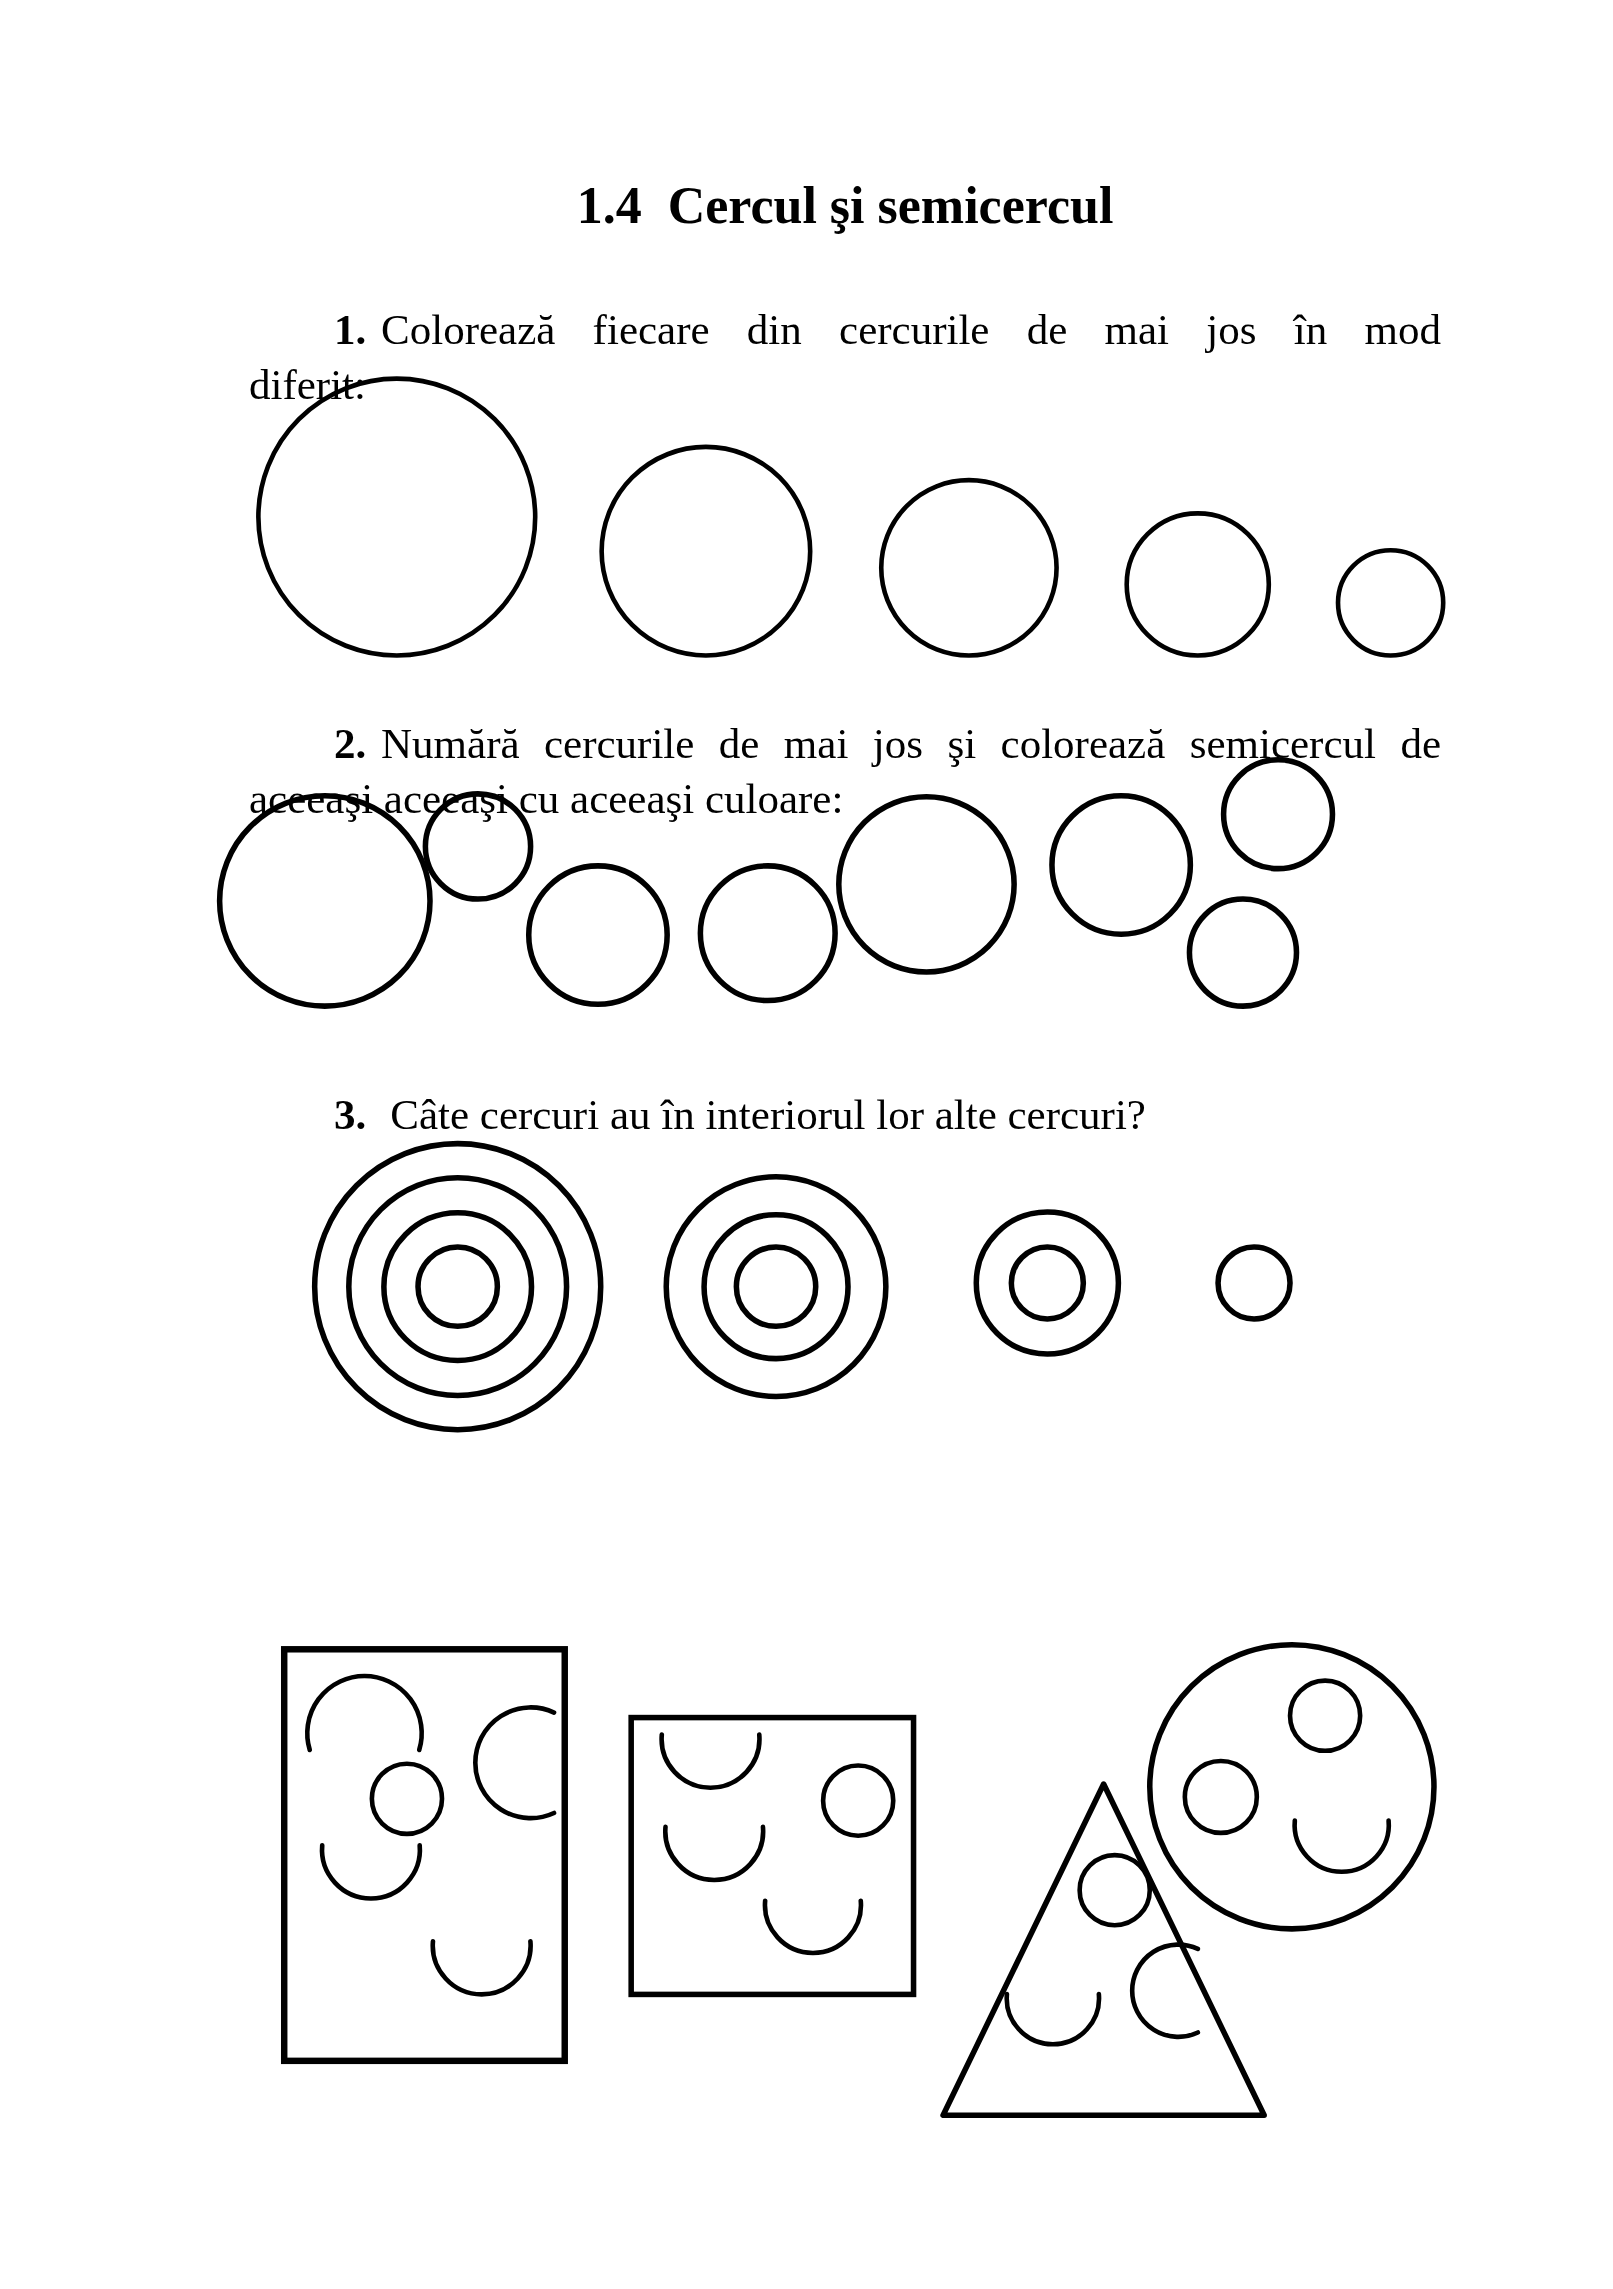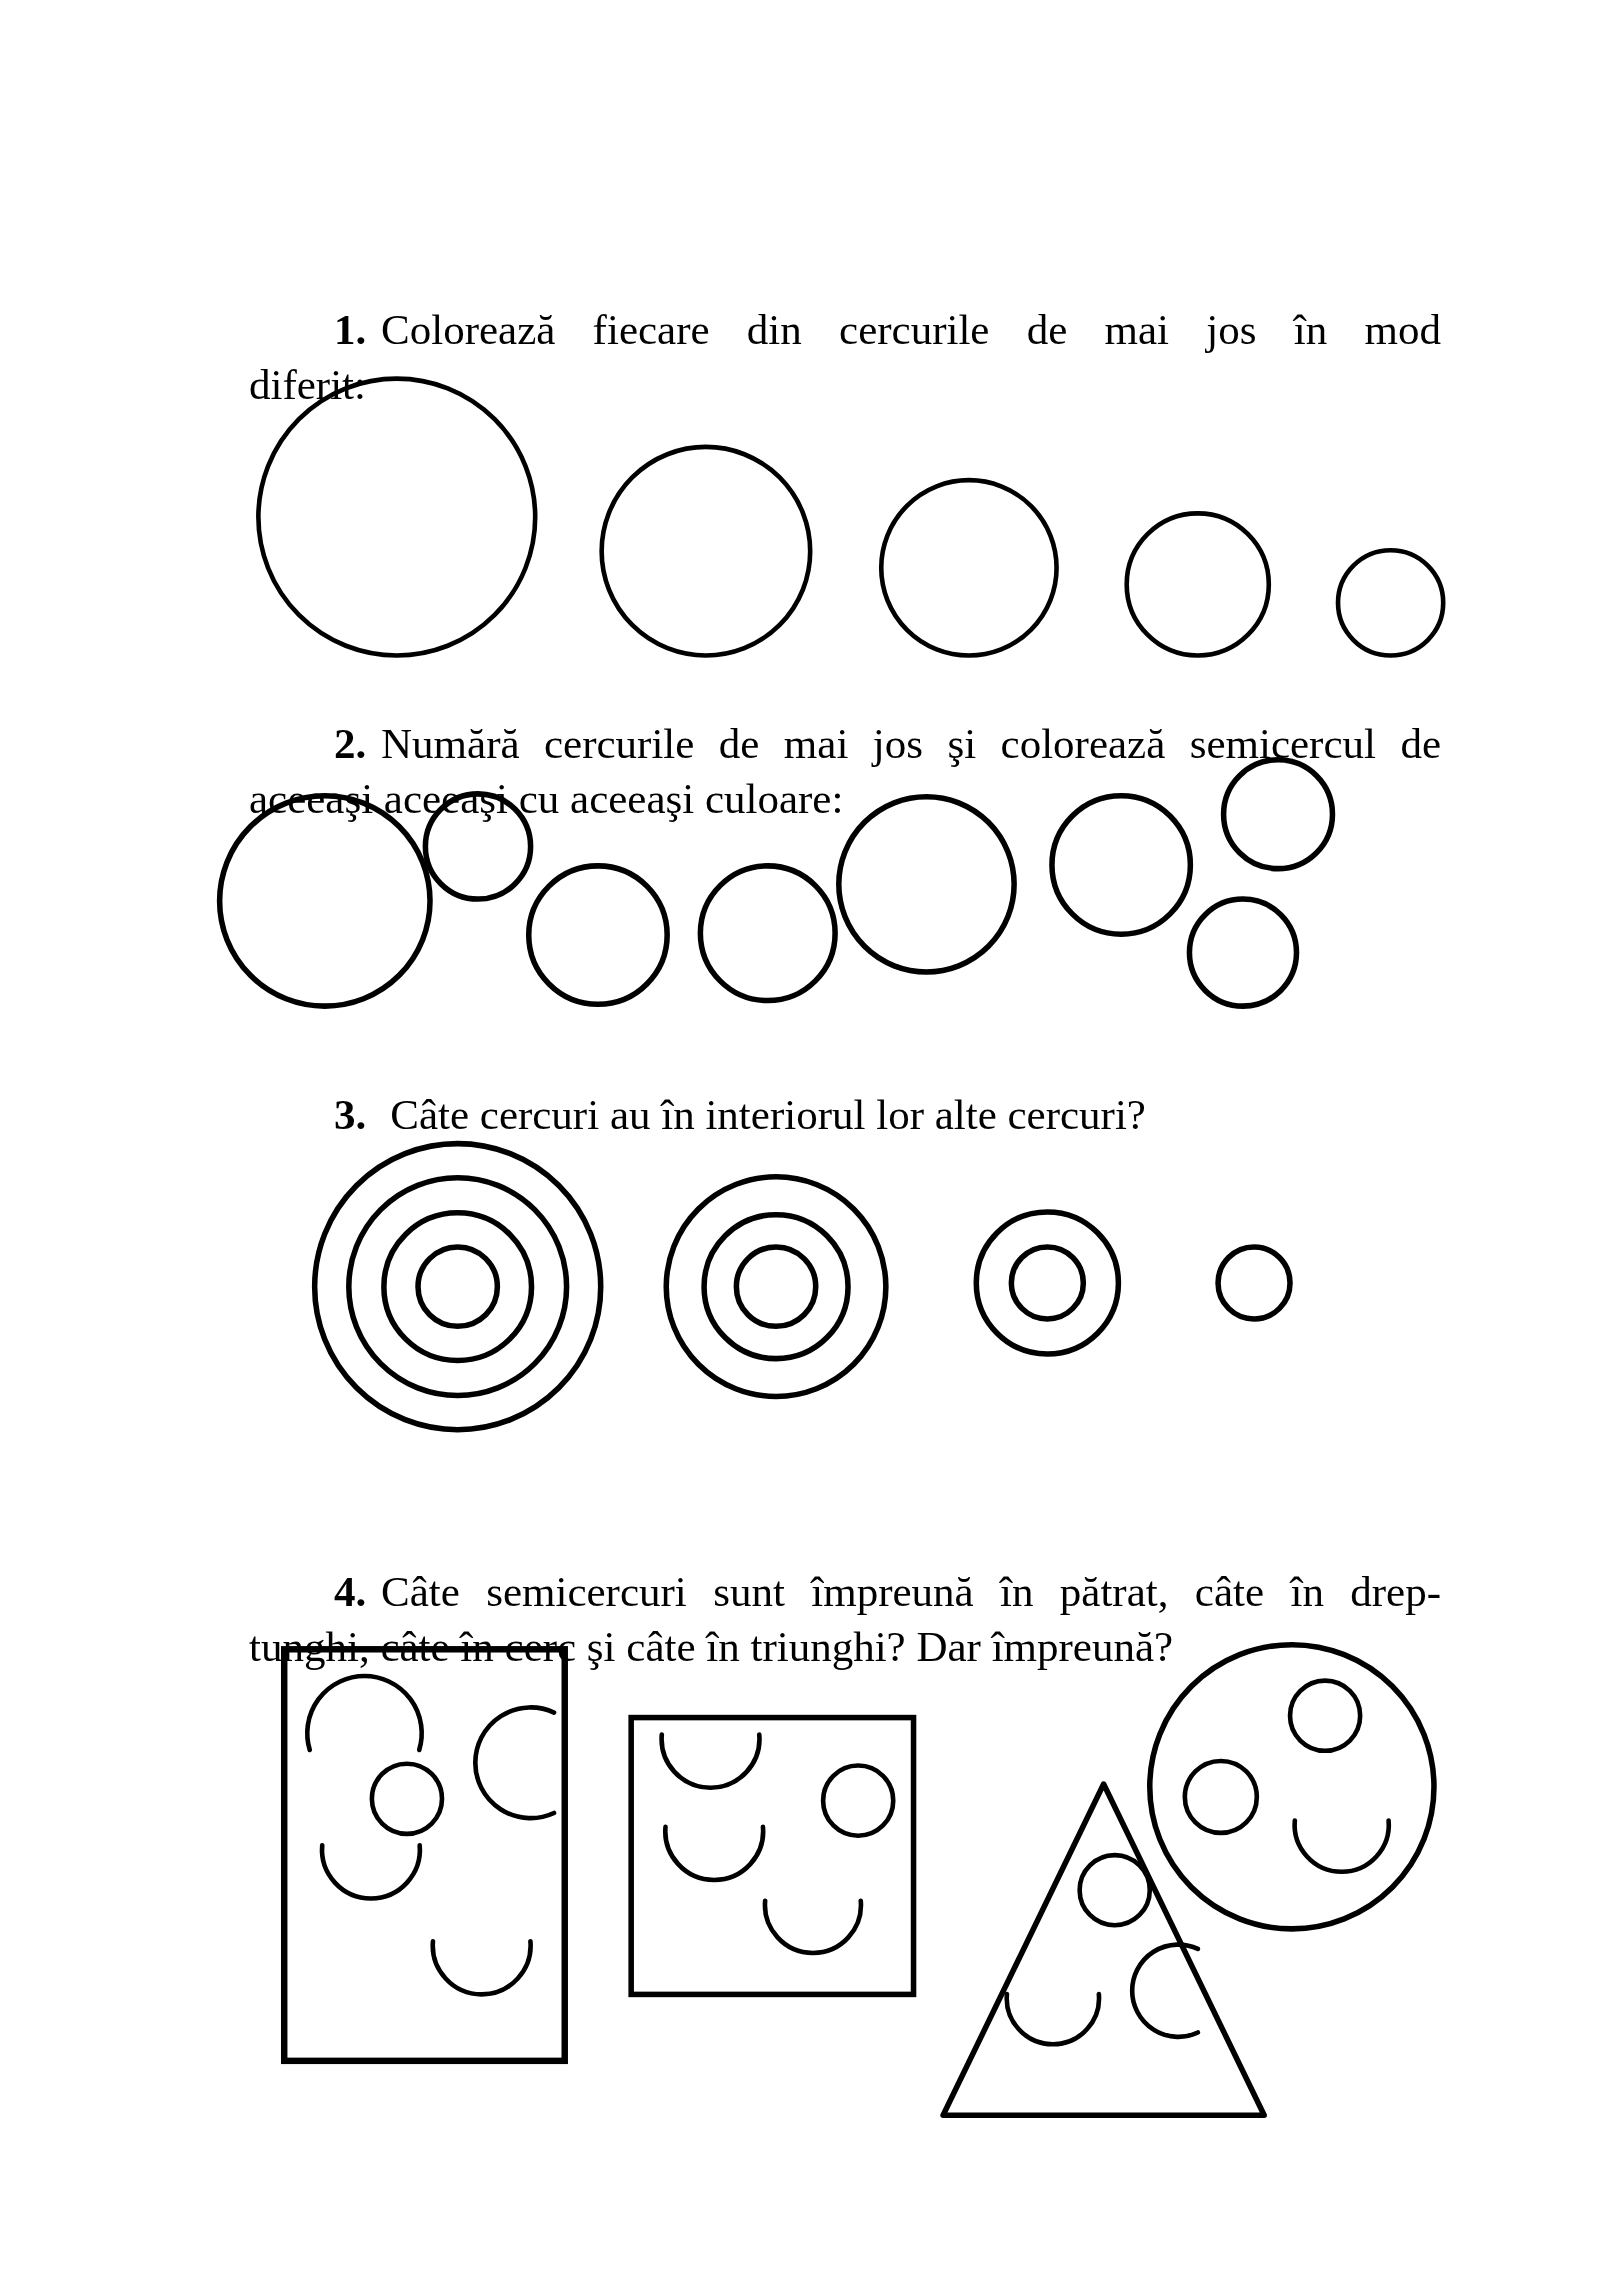--- a/index.html
+++ b/index.html
@@ -74,34 +74,31 @@
       <path d="M 349.2 1999.4 A 53 53 0 1 0 454.8 1999.4" stroke-width="5" stroke-linecap="round" fill="none" stroke="#000000"></path>
       <path d="M 469.2 2103.4 A 53 53 0 1 0 574.8 2103.4" stroke-width="5" stroke-linecap="round" fill="none" stroke="#000000"></path>
       <path d="M 717.2 1879.4 A 53 53 0 1 0 822.8 1879.4" stroke-width="5" stroke-linecap="round" fill="none" stroke="#000000"></path>
       <path d="M 721.2 1979.4 A 53 53 0 1 0 826.8 1979.4" stroke-width="5" stroke-linecap="round" fill="none" stroke="#000000"></path>
       <path d="M 829.2 2059.5 A 52 52 0 1 0 932.8 2059.5" stroke-width="5" stroke-linecap="round" fill="none" stroke="#000000"></path>
       <path d="M 1403.2 1972.6 A 51 51 0 1 0 1504.8 1972.6" stroke-width="5" stroke-linecap="round" fill="none" stroke="#000000"></path>
       <path d="M 1298.1 2111.7 A 50 50 0 1 0 1298.1 2202.3" stroke-width="5" stroke-linecap="round" fill="none" stroke="#000000"></path>
       <path d="M 1091.2 2160.6 A 50 50 0 1 0 1190.8 2160.6" stroke-width="5" stroke-linecap="round" fill="none" stroke="#000000"></path>
     </svg>
 
+  <h1 class="title">1.4  Cercul şi semicercul</h1>
 
   <section class="ex" id="ex1">
     <p class="l1 just"><b class="num">1.</b><span>Colorează fiecare din cercurile de mai jos în mod</span></p>
     <p class="l2">diferit:</p>
   </section>
 
   <section class="ex" id="ex2">
     <p class="l1 just"><b class="num">2.</b><span>Numără cercurile de mai jos şi colorează semicercul de</span></p>
     <p class="l2">aceeaşi aceeaşi cu aceeaşi culoare:</p>
   </section>
 
   <section class="ex" id="ex3">
     <p class="l1"><b class="num">3.</b><span>Câte cercuri au în interiorul lor alte cercuri?</span></p>
   </section>
 
-  <section class="ex" id="ex4">
-    <p class="l1 just"><b class="num">4.</b><span>Câte semicercuri sunt împreună în pătrat, câte în drep-</span></p>
-    <p class="l2">tunghi, câte în cerc şi câte în triunghi? Dar împreună?</p>
-  </section>
 
 </div>
 
 
 </body></html>

